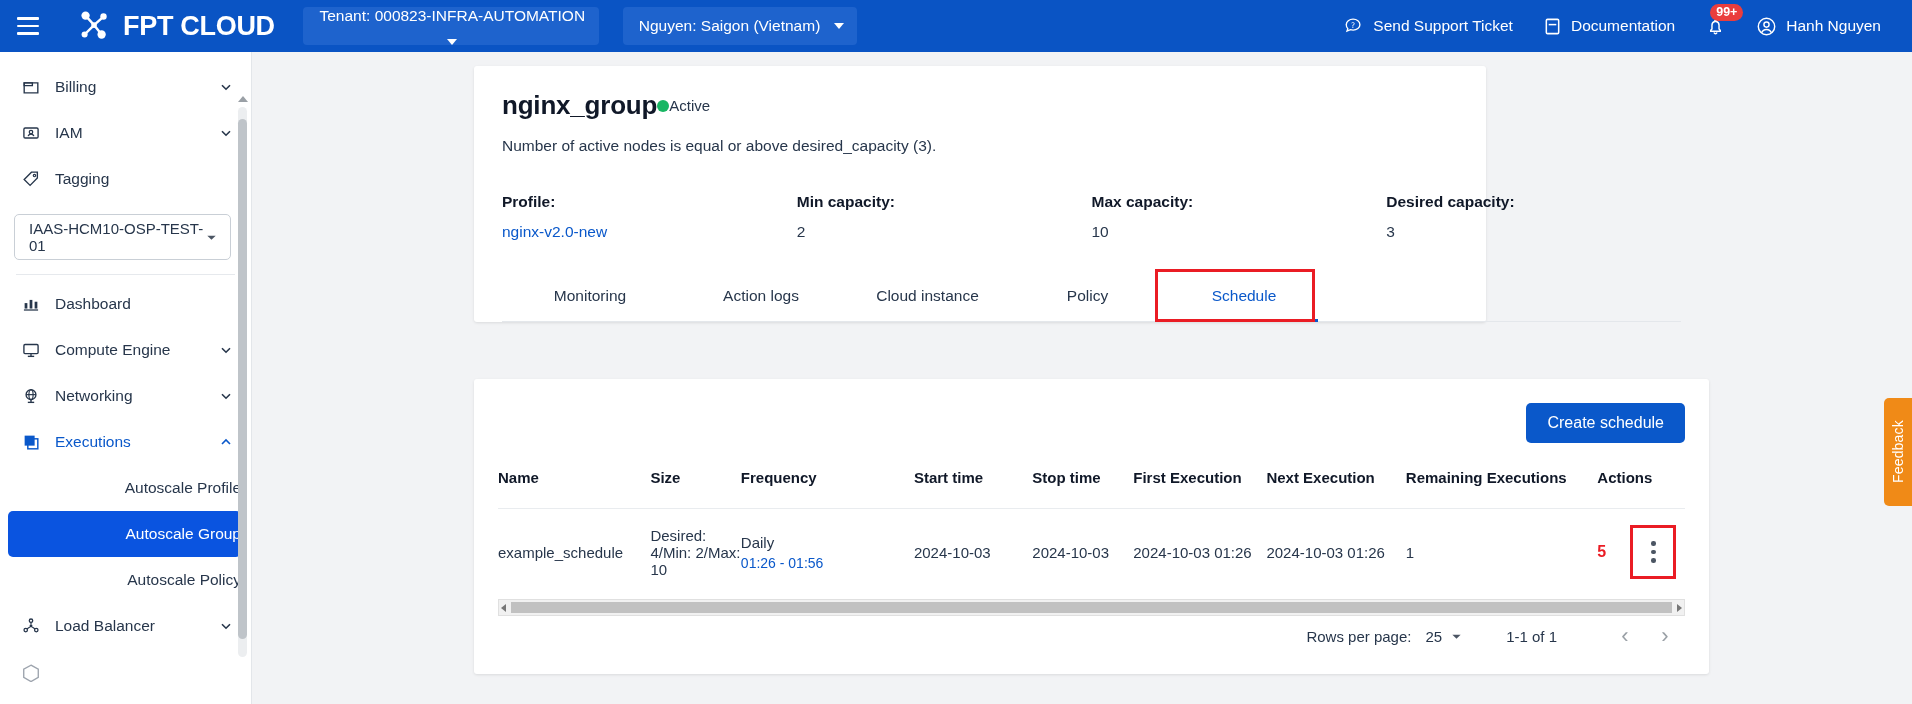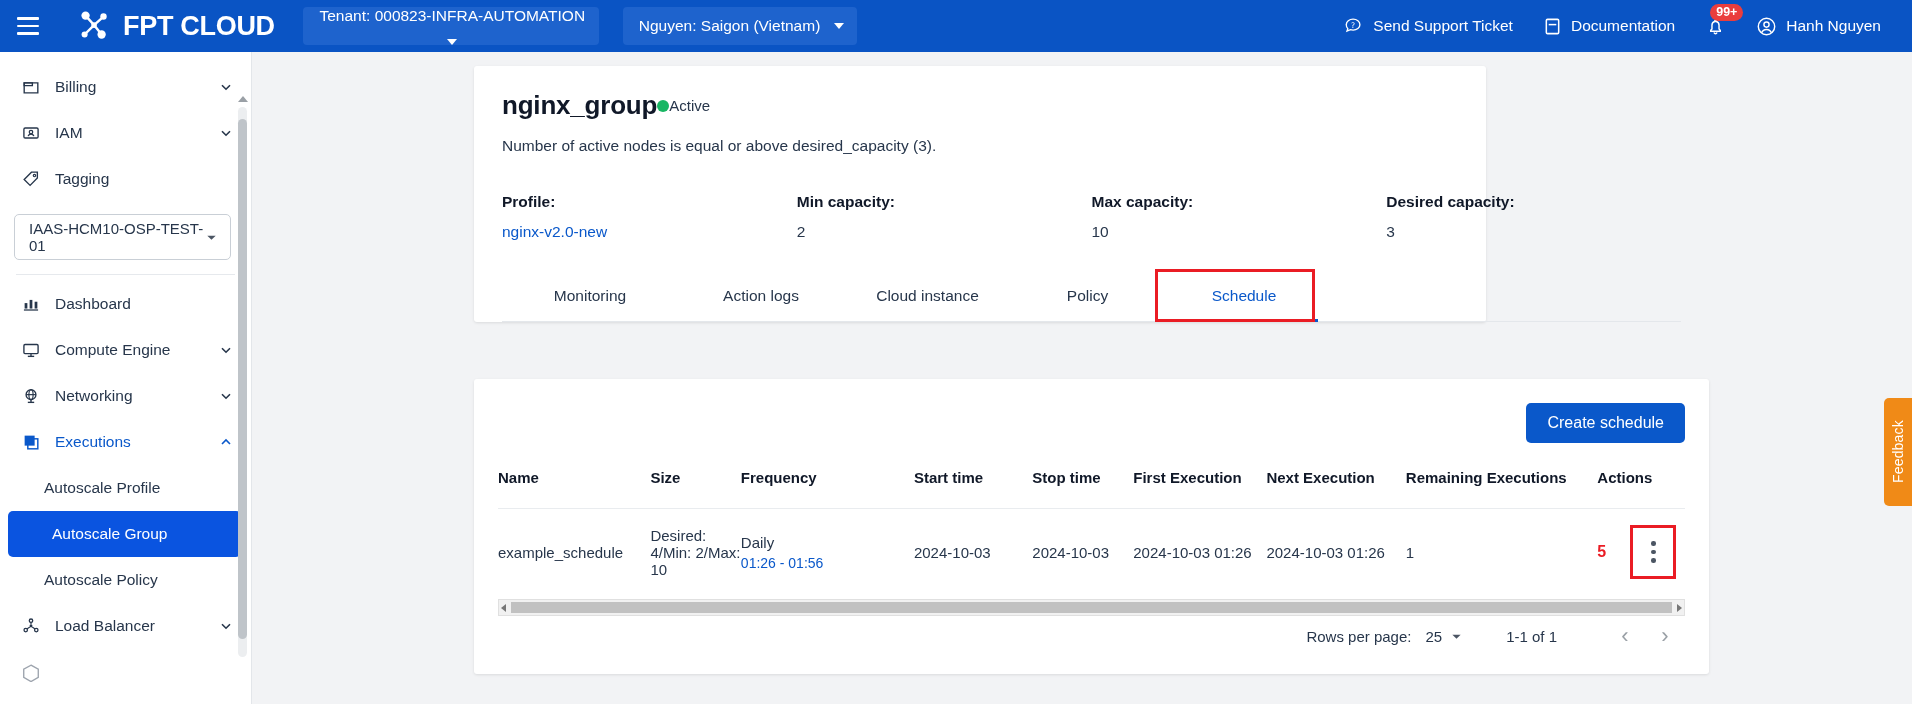--- a/index.html
+++ b/index.html
@@ -62,20 +62,21 @@
   .sb-item .ico { width: 21px; height: 21px; display:flex; align-items:center; justify-content:center; flex: 0 0 21px; }
   .sb-item .lbl { flex: 1; white-space: nowrap; }
   .sb-item .chev { width: 14px; height: 14px; flex: 0 0 14px; }
   .sb-item.active-parent { color: #0a58ca; }
   .sb-item.active-parent .lbl { color: #0a58ca; }
 
   .sb-sub {
     height: 46px; display: flex; align-items: center; margin: 0 10px 0 0;
     padding-left: 44px; font-size: 15.5px; color: #27364b; cursor: pointer;
     border-radius: 5px;
+    justify-content: flex-end;
   }
   .sb-sub.selected { background: #0a54e0; color: #fff; margin-left: 8px; }
 
   .proj-select {
     margin: 12px 20px 0 14px; height: 46px; border: 1px solid #c9cfd6; border-radius: 5px;
     display: flex; align-items: center; justify-content: space-between;
     padding: 0 12px 0 14px; font-size: 15px; color: #27364b; cursor: pointer;
   }
   .divider { height: 1px; background: #e6e9ed; margin: 14px 16px 6px 16px; }
 

